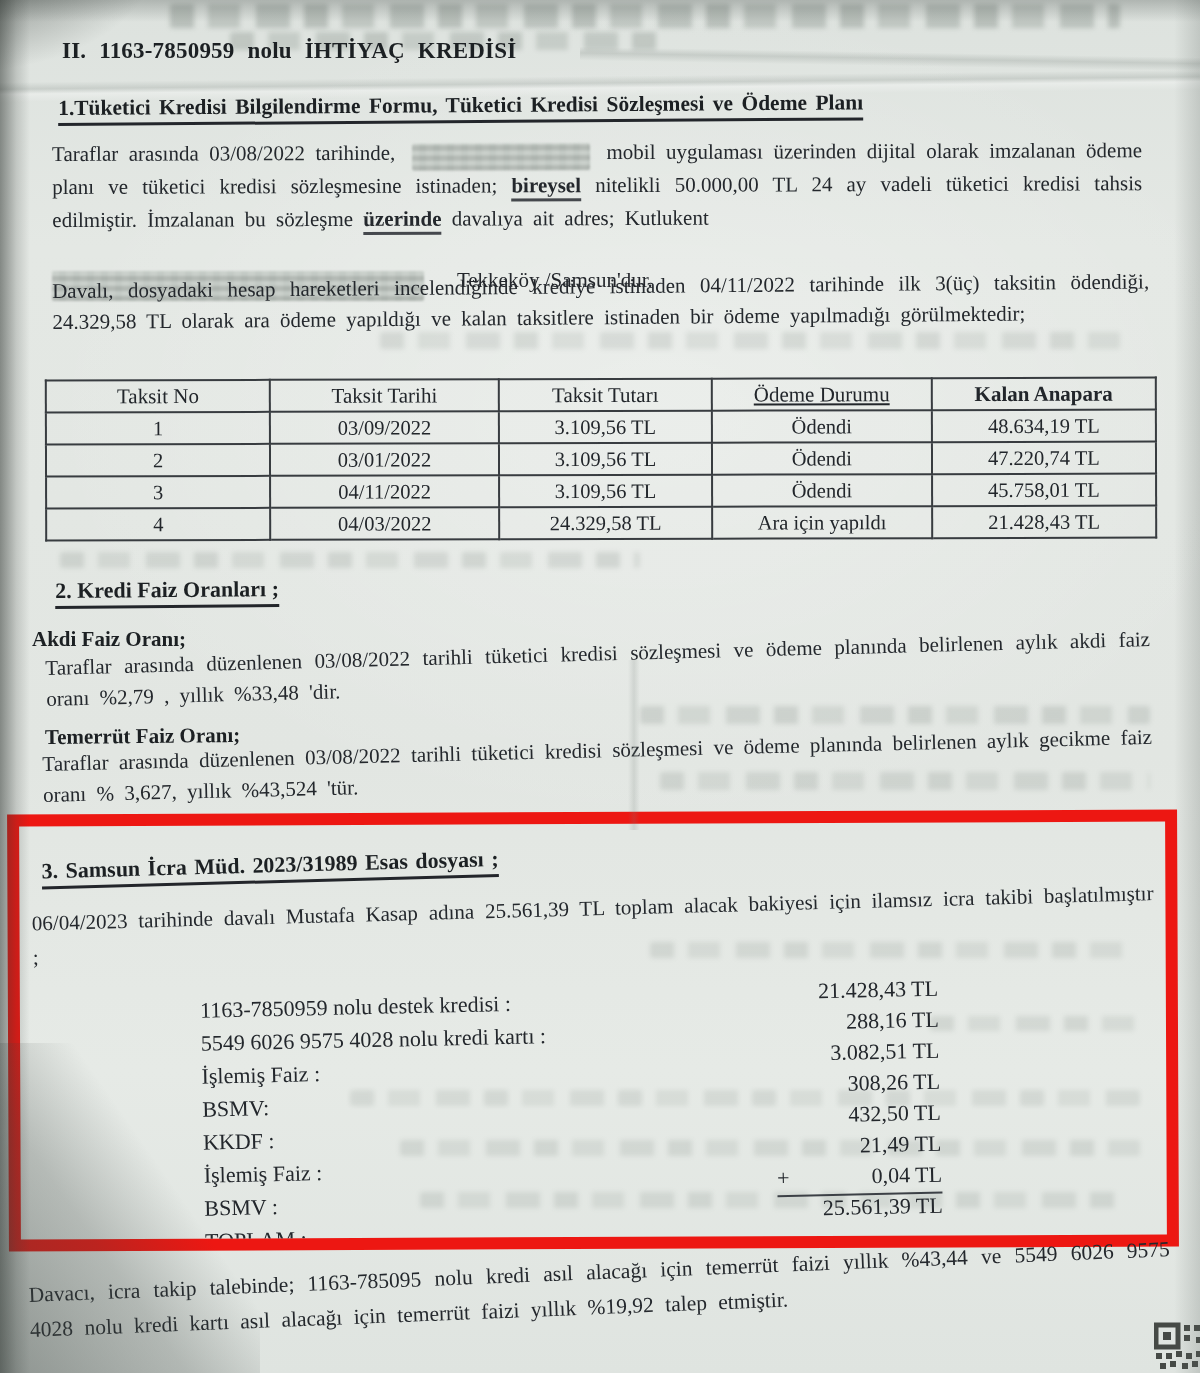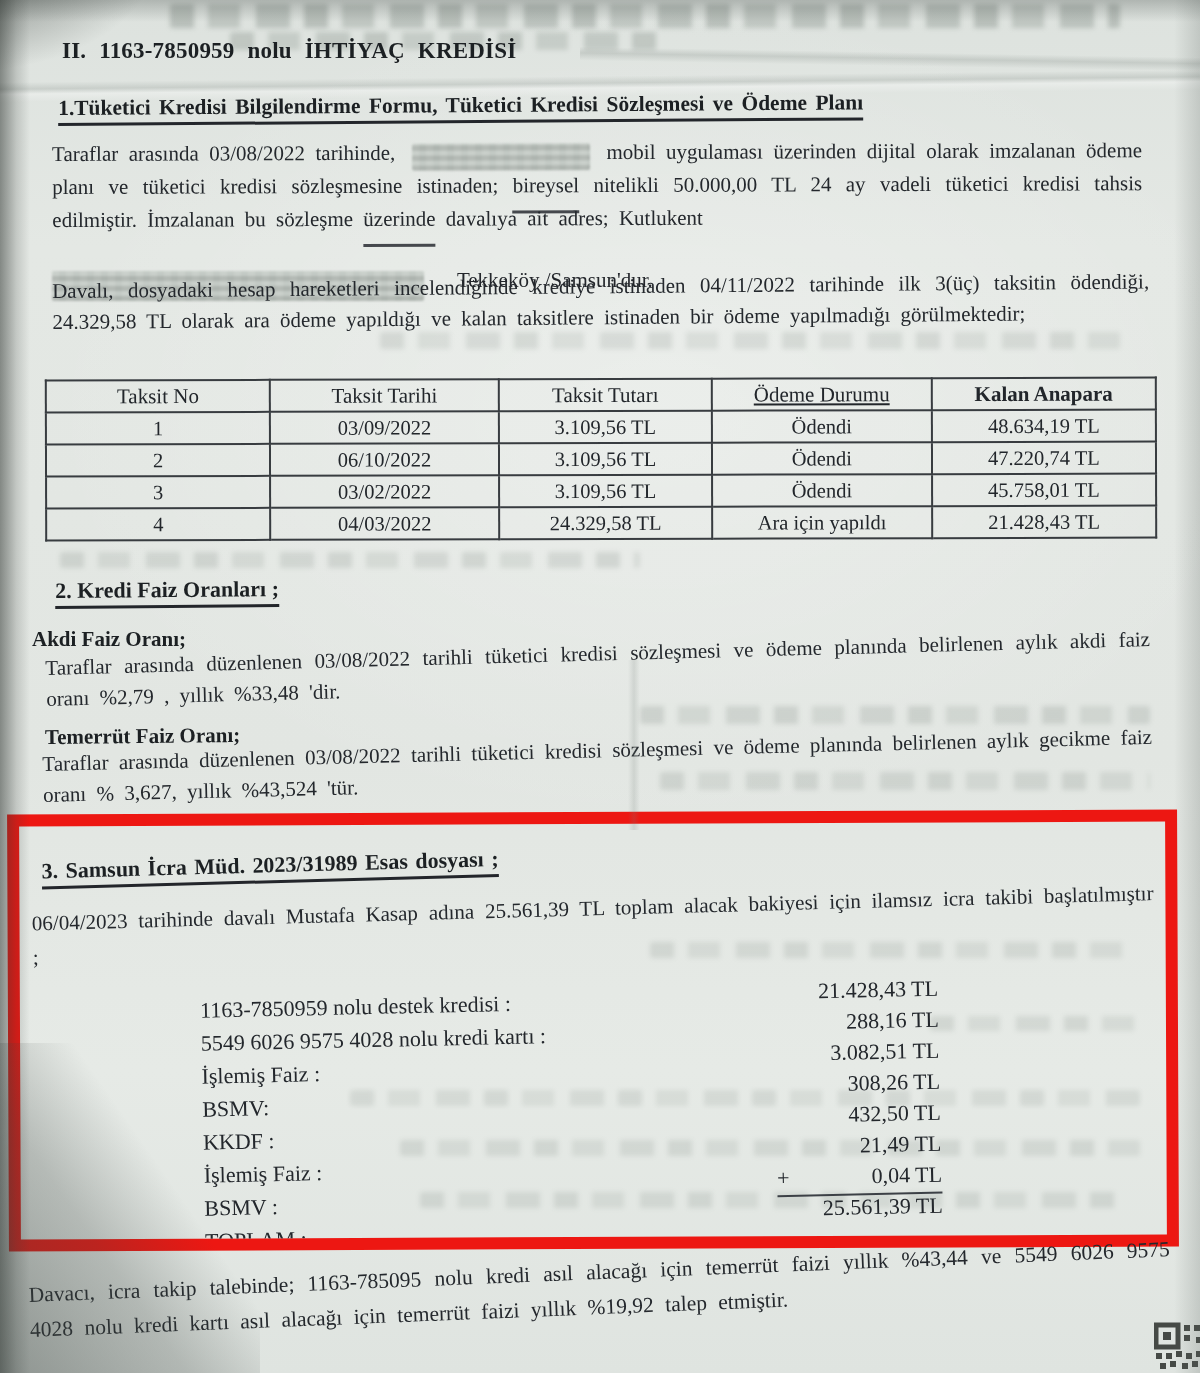--- a/index.html
+++ b/index.html
@@ -37,21 +37,21 @@
     filter:blur(2.6px);}
   
   .h-main{position:absolute;left:62px;top:38px;font-size:23px;font-weight:bold;letter-spacing:.2px;word-spacing:7px;color:#1c2023;}
   .h-sub{position:absolute;left:58px;top:96px;font-size:21.5px;font-weight:bold;word-spacing:3px;color:#1c2023;
     transform:rotate(-.4deg);transform-origin:left top;}
   .h-sub .ul, .sec-title .ul, .h3-title .ul{border-bottom:3px solid #23262b;padding-bottom:3px;}
   .para{position:absolute;font-size:21px;line-height:33px;text-align:justify;word-spacing:5px;color:#24282d;}
   .p1{left:52px;top:138px;width:1090px;transform:rotate(-.2deg);transform-origin:left top;}
   .p1-last{left:52px;top:268px;width:930px;position:absolute;font-size:21px;}
   .p2{left:52px;top:276px;width:1097px;line-height:31px;transform:rotate(-.5deg);transform-origin:left top;}
-  .pen-u{border-bottom:3px solid rgba(40,44,49,.85);padding-bottom:13px;}
+  .pen-u{border-bottom:3px solid rgba(40,44,49,.85);padding-bottom:1px;font-weight:bold;}
   .redact{display:inline-block;vertical-align:middle;border-radius:2px;
     background:
       repeating-linear-gradient(0deg, rgba(160,166,161,.55) 0 5px, rgba(200,206,201,.55) 5px 10px),
       repeating-linear-gradient(90deg,#ccd2cd 0 7px,#bec5c0 7px 14px);
     filter:blur(1.2px);}
   .redact-1{width:178px;height:27px;margin:0 6px -4px 6px;}
   .redact-2{width:372px;height:30px;margin-right:28px;margin-bottom:-7px;}
   
   table.taksit{position:absolute;left:45px;top:378px;width:1112px;border-collapse:collapse;
     font-size:20.5px;color:#22262b;transform:rotate(-.15deg);}
@@ -135,28 +135,28 @@
     <tbody>
       <tr>
         <td>1</td>
         <td>03/09/2022</td>
         <td>3.109,56 TL</td>
         <td>Ödendi</td>
         <td>48.634,19 TL</td>
       </tr>
       <tr>
         <td>2</td>
-        <td>06/10/2022</td>
+        <td>03/01/2022</td>
         <td>3.109,56 TL</td>
         <td>Ödendi</td>
         <td>47.220,74 TL</td>
       </tr>
       <tr>
         <td>3</td>
-        <td>03/02/2022</td>
+        <td>04/11/2022</td>
         <td>3.109,56 TL</td>
         <td>Ödendi</td>
         <td>45.758,01 TL</td>
       </tr>
       <tr>
         <td>4</td>
         <td>04/03/2022</td>
         <td>24.329,58 TL</td>
         <td>Ara için yapıldı</td>
         <td>21.428,43 TL</td>

